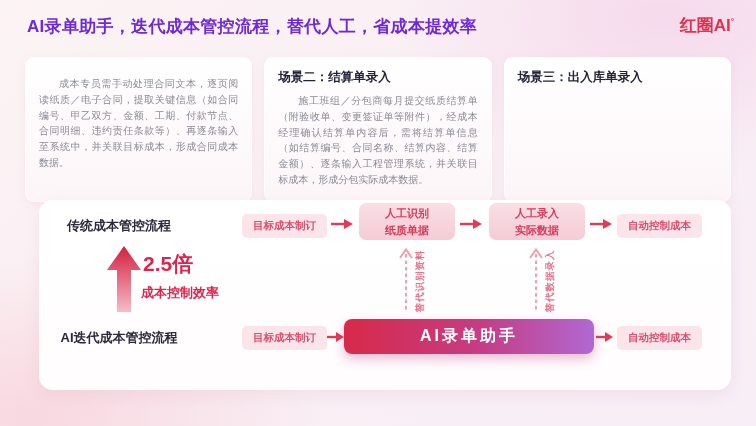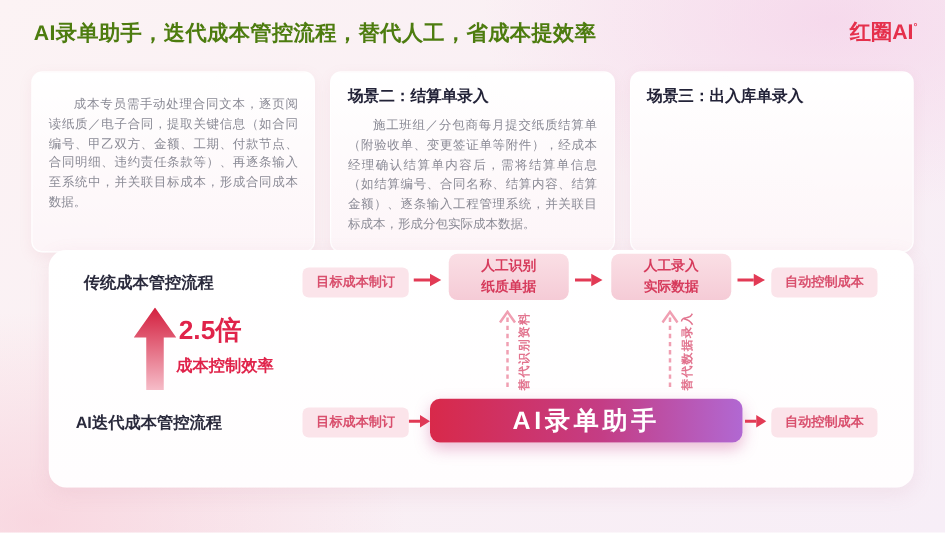--- a/index.html
+++ b/index.html
@@ -5,21 +5,21 @@
   * { margin:0; padding:0; box-sizing:border-box; }
   html,body { width:756px; height:426px; overflow:hidden; }
   body {
     font-family:"Liberation Sans","DejaVu Sans",sans-serif;
     background:
       radial-gradient(ellipse 400px 220px at 88% 4%, rgba(243,196,228,0.50), transparent 70%),
       radial-gradient(ellipse 420px 240px at 4% 98%, rgba(247,185,200,0.45), transparent 70%),
       linear-gradient(135deg,#fcf3f4 0%,#f9eff4 55%,#f7eef7 100%);
   }
   .page{position:relative;width:756px;height:426px;}
-  .title{position:absolute;left:27px;top:15px;font-size:17px;font-weight:bold;color:#4d7c0f;letter-spacing:0.3px;}
+  .title{position:absolute;left:27px;top:15px;font-size:17px;font-weight:bold;color:#6d28d9;letter-spacing:0.3px;}
   .logo{position:absolute;right:22px;top:14px;font-size:17px;font-weight:800;color:#e5304c;}
   .logo sup{font-size:8px;vertical-align:super;}
   .cards{position:absolute;left:25px;right:25px;top:57px;display:flex;gap:12px;align-items:stretch;}
   .card{flex:1;background:linear-gradient(180deg,#ffffff 0%,#fdf5f8 100%);border:1px solid rgba(255,255,255,0.9);
         border-radius:9px;padding:11px 13px 13px;box-shadow:0 3px 10px rgba(205,130,150,0.10);}
   .card-title{font-size:12.5px;font-weight:bold;color:#232338;}
   .card-body{margin-top:7px;font-size:10px;line-height:1.58;color:#8a8a95;text-align:justify;text-indent:2em;}
   .panel{position:absolute;left:25px;right:25px;top:200px;height:190px;background:linear-gradient(180deg,#ffffff,#fffdfe);
          border-radius:14px;box-shadow:0 5px 16px rgba(195,120,150,0.12);margin-left:14px;}
   .rowlabel{position:absolute;width:160px;text-align:center;font-size:13px;font-weight:bold;color:#2a2a3c;white-space:nowrap;}
@@ -37,21 +37,21 @@
   .metric-label{position:absolute;left:102px;top:84px;font-size:13px;font-weight:bold;color:#e0234a;}
   .varrow{position:absolute;top:48px;width:44px;height:66px;}
   .v1{left:354px;} .v2{left:484px;}
   .varrow .vline{position:absolute;left:6px;top:0;}
   .vtext{position:absolute;left:27px;top:33px;transform:translate(-50%,-50%) rotate(-90deg);
          font-size:9.5px;font-weight:600;color:#e2738e;white-space:nowrap;letter-spacing:1px;}
   .r2-pill-start{left:203px;top:126px;} .r2-pill-end{left:578px;top:126px;}
   .r2-arrow1{left:288px;top:131px;} .r2-arrow2{left:557px;top:131px;}
   .aibox{position:absolute;left:305px;top:119px;width:250px;height:35px;border-radius:8px;
          background:linear-gradient(90deg,#d8294a 0%,#c43d85 55%,#b168d2 100%);
-         color:#fff;font-size:20px;font-weight:bold;letter-spacing:3px;
+         color:#fff;font-size:16px;font-weight:bold;letter-spacing:3px;
          display:flex;align-items:center;justify-content:center;
          box-shadow:0 5px 12px rgba(196,61,133,0.35);}
 </style>
 </head>
 <body>
 
 <div class="page">
 
   <div class="title">AI录单助手，迭代成本管控流程，替代人工，省成本提效率</div>
   <div class="logo"><span>红圈AI</span><sup>°</sup></div>

